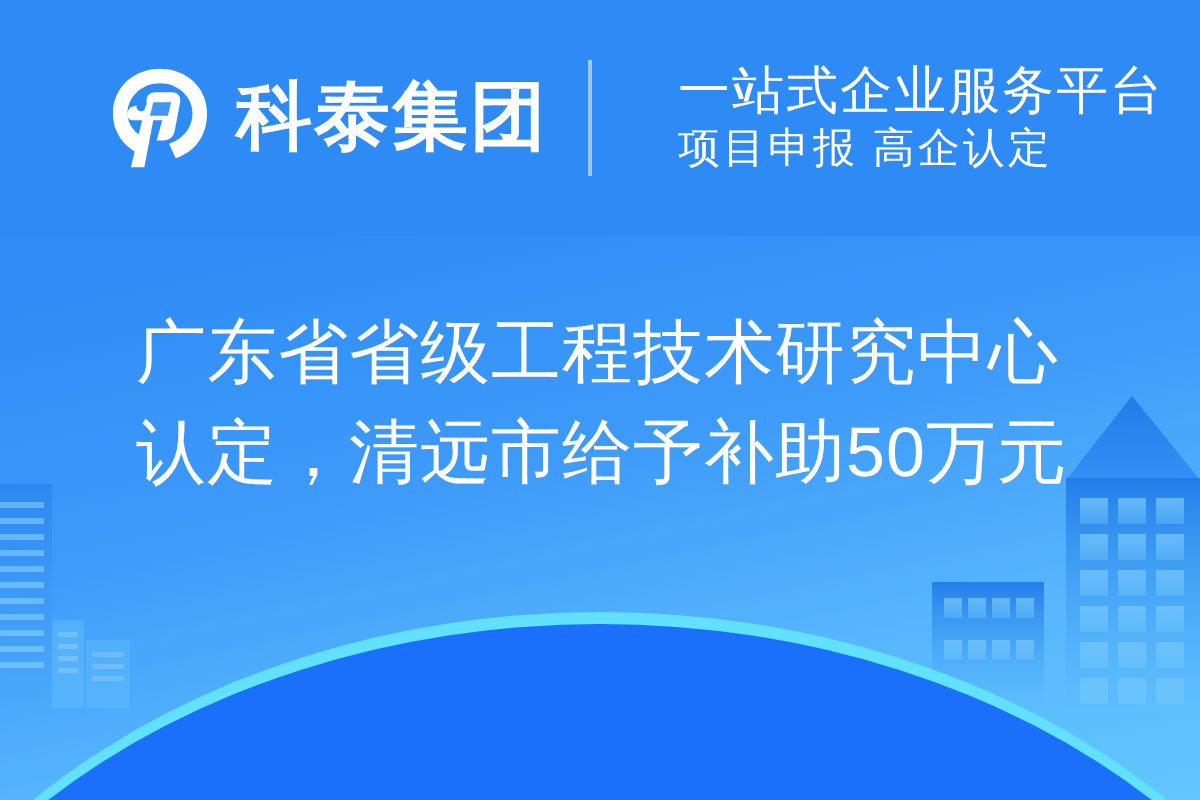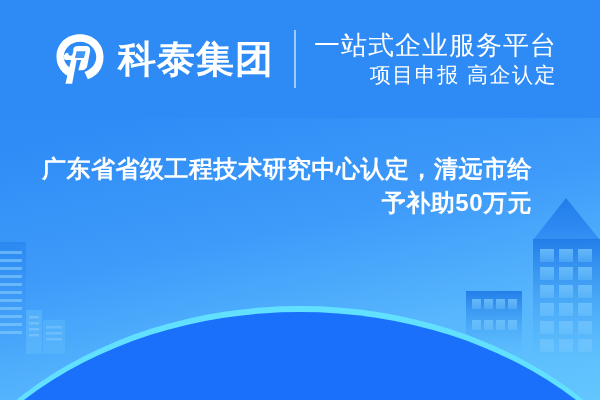--- a/index.html
+++ b/index.html
@@ -10,21 +10,20 @@
   body {
     font-family: "Liberation Sans", "DejaVu Sans", sans-serif;
   }
 
   .banner {
     position: relative;
     width: 600px;
     height: 400px;
     overflow: hidden;
     background: #2e8bf5;
-    text-align: right;
   }
 
   
   .bg-sky {
     position: absolute;
     inset: 0;
     background: linear-gradient(168deg, #2f8cf6 0%, #2f8cf6 28%, #3e9bfa 55%, #57b6fd 78%, #63c6fe 100%);
   }
   .bg-header-band {
     position: absolute;
@@ -91,44 +90,45 @@
     height: 58px;
     background: rgba(255,255,255,0.55);
     margin: 0 18px 0 20px;
     flex: 0 0 auto;
   }
   .tagline-block {
     display: flex;
     flex-direction: column;
     justify-content: center;
     gap: 3px;
+    margin-left: 25px;
   }
   .tagline-main {
     font-size: 26px;
     color: #ffffff;
     line-height: 1.12;
     letter-spacing: 1px;
     white-space: nowrap;
   }
   .tagline-sub {
     font-size: 21px;
     color: #ffffff;
     line-height: 1.15;
     letter-spacing: 1.5px;
     white-space: nowrap;
   }
 
   
   .headline {
     position: absolute;
-    left: 40px;
+    left: 68px;
     top: 152px;
     width: 492px;
-    font-size: 24px;
-    font-weight: bold;
+    font-size: 35px;
+    font-weight: normal;
     color: #ffffff;
     line-height: 1.42;
     letter-spacing: 0.5px;
   }
 </style>
 </head>
 <body>
 
 <div class="banner">
 

